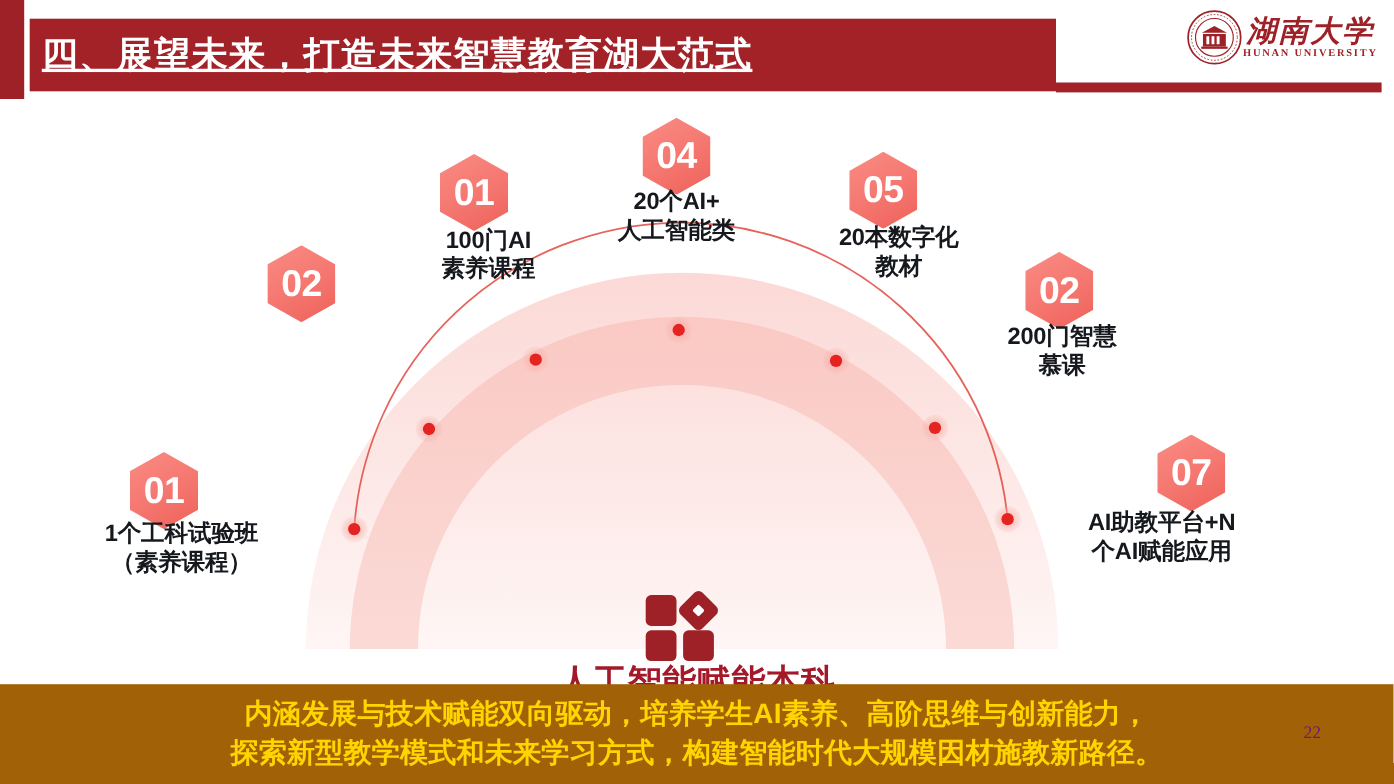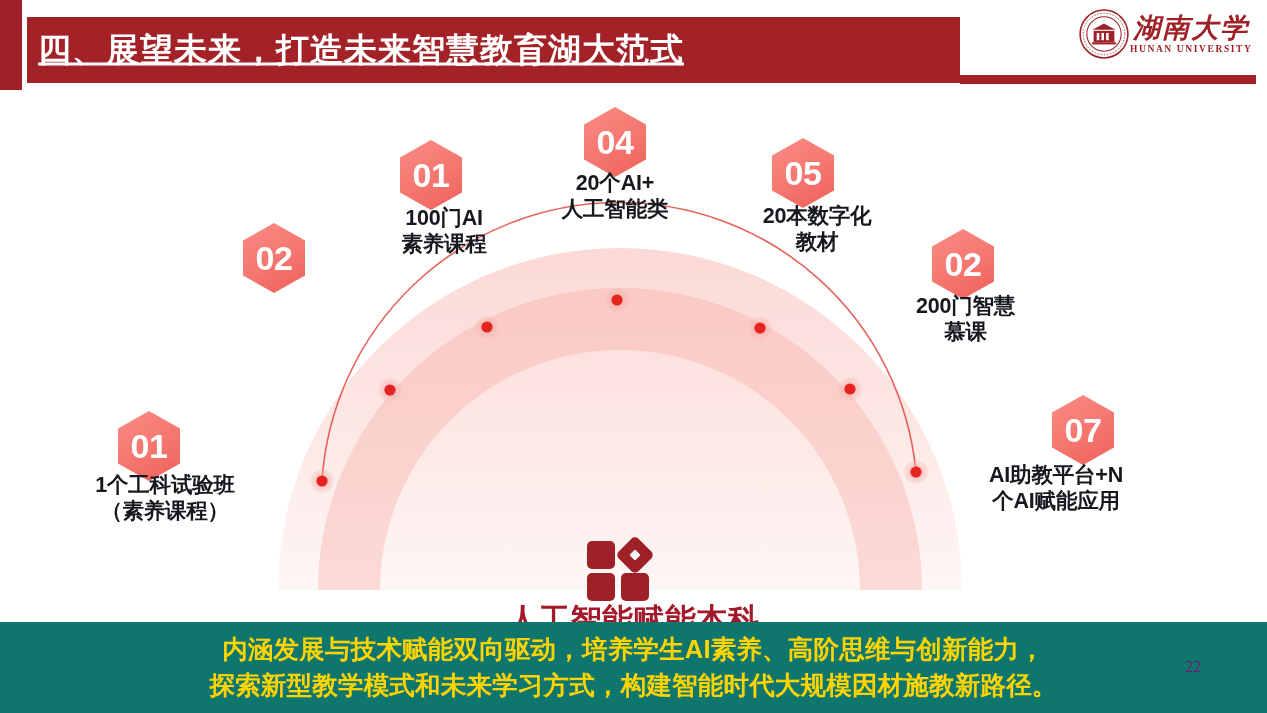--- a/index.html
+++ b/index.html
@@ -124,21 +124,21 @@
     line-height: 1.28;
     white-space: pre-line;
     letter-spacing: 0.5px;
   }
 
   
   #bottom-banner {
     position: absolute;
     left: 0; top: 622px;
     width: 1267px; height: 91px;
-    background: #0f766e;
+    background: #a16207;
     display: flex;
     align-items: center;
     justify-content: center;
   }
   #bottom-text {
     color: #FFD400;
     font-size: 25.5px;
     font-weight: bold;
     line-height: 1.38;
     text-align: center;

